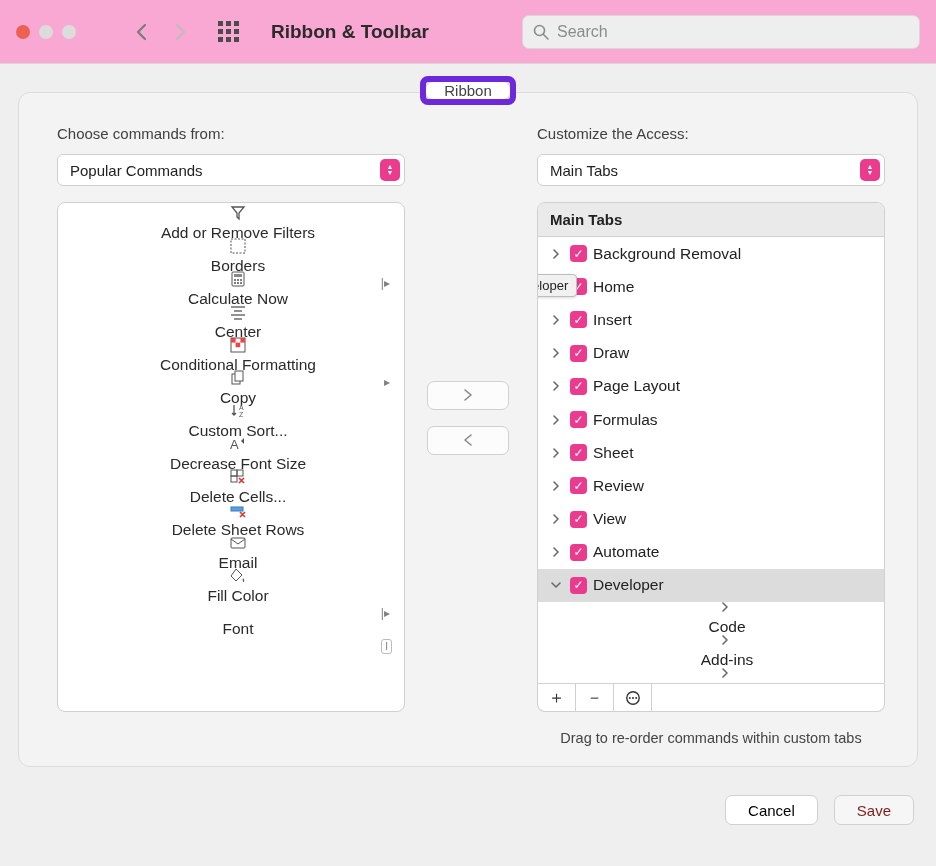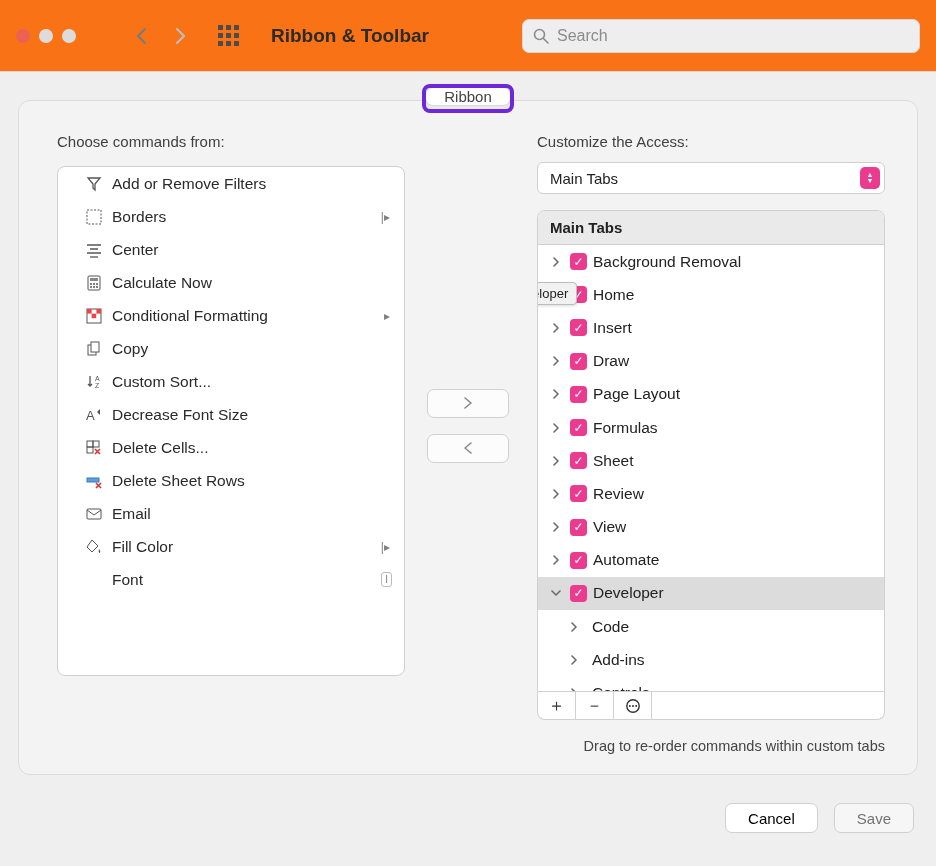--- a/index.html
+++ b/index.html
@@ -6,27 +6,27 @@
   body {
     font-family: -apple-system, BlinkMacSystemFont, "Segoe UI", Helvetica, Arial, sans-serif;
     background: #efefef;
     width: 936px;
     height: 866px;
     overflow: hidden;
     color: #222;
     font-size: 14px;
   }
   .toolbar {
-    height: 72px;
+    height: 64px;
     border-bottom: 1px solid #d7d7d7;
     display: flex;
     align-items: center;
     padding: 0 16px;
     gap: 14px;
-    background: #f97316;
+    background: #f9a8d4;
   }
   .traffic { display: flex; gap: 9px; margin-right: 40px;}
   .dot { width: 14px; height: 14px; border-radius: 50%; }
   .dot.red { background: #ed6152; }
   .dot.gray { background: #dcdcdc; }
   .navchev {
     width: 24px; height: 24px;
     display:flex;align-items:center;justify-content:center;
     color:#727272;font-size:22px;
   }
@@ -53,26 +53,25 @@
     border: 1px solid #dcdcdc;
     border-radius: 12px;
     padding: 0 32px 20px 32px;
     position: relative;
   }
   .seg-wrap { display:flex; justify-content:center; }
   .seg {
     display:inline-flex;
     margin-top: -3px;
     background:#e9e9e9;
-    border:4px solid #6d28d9;
+    border:6px solid #6d28d9;
     border-radius:8px;
     height:29px;
     transform: translateY(-14px);
     overflow:hidden;
-    flex-direction:column;
   }
   .seg button{
     border:none; background:transparent;
     padding:0 18px; font-size:15px; color:#444;
     cursor:pointer;
   }
   .seg button.sel{
     background:#fff; border-radius:7px;
     box-shadow:0 0 0 1px #d7d7d7;
     font-weight:500;
@@ -106,24 +105,25 @@
     border:1px solid #d0d0d0;
     border-radius:8px;
     background:#fff;
     height:510px;
     overflow:hidden;
   }
   .lb-row{
     height:33px;
     display:flex;align-items:center;
     padding:0 12px 0 26px;
-    gap:8px;
+    gap:1px;
     font-size:15.5px;color:#2a2a2a;
     cursor:default;
     position:relative;
+    flex-direction:column;
   }
   .lb-row .icon{width:20px;height:20px;display:flex;align-items:center;justify-content:center;color:#555;flex-shrink:0;}
   .lb-row .sub{margin-left:auto;color:#808080;font-size:12px;padding-right:2px;}
 
   .treebox{
     margin-top:16px;
     border:1px solid #d0d0d0;
     border-radius:8px 8px 0 0;
     background:#fff;
     height:482px;
@@ -146,40 +146,40 @@
     cursor:default;
   }
   .tree-row.sel{background:#dcdcdc;}
   .disclose{width:16px;display:flex;align-items:center;justify-content:center;color:#6a6a6a;font-size:11px;}
   .chk{
     width:17px;height:17px;border-radius:4px;
     background:#ea3b8f;
     display:flex;align-items:center;justify-content:center;
     color:#fff;font-size:12px;flex-shrink:0;
   }
-  .tree-row.sub{padding-left:28px;}
+  .tree-row.sub{padding-left:28px;flex-direction:column;}
   .tree-row.sub .disclose+span{margin-left:4px;}
 
   .tree-tools{
     height:28px;
     border:1px solid #d0d0d0;
     border-top:none;
     border-radius:0 0 8px 8px;
     background:#fff;
     display:flex;
   }
   .tree-tools button{
     width:38px;
     border:none;border-right:1px solid #d0d0d0;
     background:transparent;font-size:17px;color:#333;
     display:flex;align-items:center;justify-content:center;
     cursor:pointer;
   }
   .tree-tools button:last-child{border-right:1px solid #d0d0d0;}
-  .hint{font-size:14.5px;color:#444;text-align:right;margin-top:18px;}
+  .hint{font-size:14.5px;color:#444;text-align:center;margin-top:18px;}
 
   .mid-buttons{
     width:82px;flex:none;
     display:flex;flex-direction:column;gap:16px;
     margin-top:262px;
   }
   .mid-buttons button{
     height:29px;border-radius:7px;
     border:1px solid #d0d0d0;background:#fcfcfc;
     color:#777;font-size:15px;cursor:pointer;
@@ -200,21 +200,21 @@
   .footer{
     display:flex;justify-content:flex-end;gap:16px;
     padding:14px 22px 0 0;
   }
   .btn{
     height:30px;padding:0 22px;
     border:1px solid #d0d0d0;
     border-radius:7px;background:#fff;
     font-size:15px;cursor:pointer;
   }
-  .btn.disabled{color:#737373;background:#f6f6f6;cursor:default;}
+  .btn.disabled{color:#7f1d1d;background:#f6f6f6;cursor:default;}
 </style>
 </head>
 <body>
 
 <div class="toolbar">
   <div class="traffic">
     <div class="dot red"></div>
     <div class="dot gray"></div>
     <div class="dot gray"></div>
   </div>
@@ -253,63 +253,67 @@
   <div class="seg-wrap">
     <div class="seg">
       <button class="sel">Ribbon</button>
     </div>
   </div>
 
   <div class="cols">
 
     <div class="col">
       <div class="col-label">Choose commands from:</div>
+      <div class="dropdown">
+        <span>Popular Commands</span>
+        <div class="dd-arrows">▲<br>▼</div>
+      </div>
       <div class="listbox" id="commands-list">
           <div class="lb-row">
             <span class="icon">
               <svg width="18" height="18" viewBox="0 0 18 18">
                 <path d="M3 3 H15 L10 9 V15 L8 13 V9 Z" fill="none" stroke="#555" stroke-width="1.3"></path>
               </svg>
             </span>
             <span>Add or Remove Filters</span>
           </div>
           <div class="lb-row">
             <span class="icon">
               <svg width="18" height="18" viewBox="0 0 18 18">
                 <rect x="2" y="2" width="14" height="14" fill="none" stroke="#555" stroke-width="1" stroke-dasharray="2 1.5"></rect>
               </svg>
             </span>
             <span>Borders</span>
             <span class="sub">|▸</span>
-          </div>
-          <div class="lb-row">
-            <span class="icon">
-              <svg width="18" height="18" viewBox="0 0 18 18">
-                <line x1="2" y1="4" x2="16" y2="4" stroke="#555" stroke-width="1.3"></line>
-                <line x1="5" y1="8" x2="13" y2="8" stroke="#555" stroke-width="1.3"></line>
-                <line x1="2" y1="12" x2="16" y2="12" stroke="#555" stroke-width="1.3"></line>
-                <line x1="5" y1="16" x2="13" y2="16" stroke="#555" stroke-width="1.3"></line>
-              </svg>
-            </span>
-            <span>Center</span>
           </div>
           <div class="lb-row">
             <span class="icon">
               <svg width="18" height="18" viewBox="0 0 18 18">
                 <rect x="3" y="2" width="12" height="14" rx="1" fill="none" stroke="#555"></rect>
                 <rect x="5" y="4" width="8" height="3" fill="#888"></rect>
                 <circle cx="6" cy="10" r="1" fill="#555"></circle>
                 <circle cx="9" cy="10" r="1" fill="#555"></circle>
                 <circle cx="12" cy="10" r="1" fill="#555"></circle>
                 <circle cx="6" cy="13" r="1" fill="#555"></circle>
                 <circle cx="9" cy="13" r="1" fill="#555"></circle>
                 <circle cx="12" cy="13" r="1" fill="#555"></circle>
               </svg>
             </span>
             <span>Calculate Now</span>
+          </div>
+          <div class="lb-row">
+            <span class="icon">
+              <svg width="18" height="18" viewBox="0 0 18 18">
+                <line x1="2" y1="4" x2="16" y2="4" stroke="#555" stroke-width="1.3"></line>
+                <line x1="5" y1="8" x2="13" y2="8" stroke="#555" stroke-width="1.3"></line>
+                <line x1="2" y1="12" x2="16" y2="12" stroke="#555" stroke-width="1.3"></line>
+                <line x1="5" y1="16" x2="13" y2="16" stroke="#555" stroke-width="1.3"></line>
+              </svg>
+            </span>
+            <span>Center</span>
           </div>
           <div class="lb-row">
             <span class="icon">
               <svg width="18" height="18" viewBox="0 0 18 18">
                 <rect x="2" y="2" width="14" height="14" fill="none" stroke="#555"></rect>
                 <rect x="2" y="2" width="4.6" height="4.6" fill="#e44"></rect>
                 <rect x="11.4" y="2" width="4.6" height="4.6" fill="#e44"></rect>
                 <rect x="6.6" y="6.6" width="4.6" height="4.6" fill="#e44"></rect>
               </svg>
             </span>

